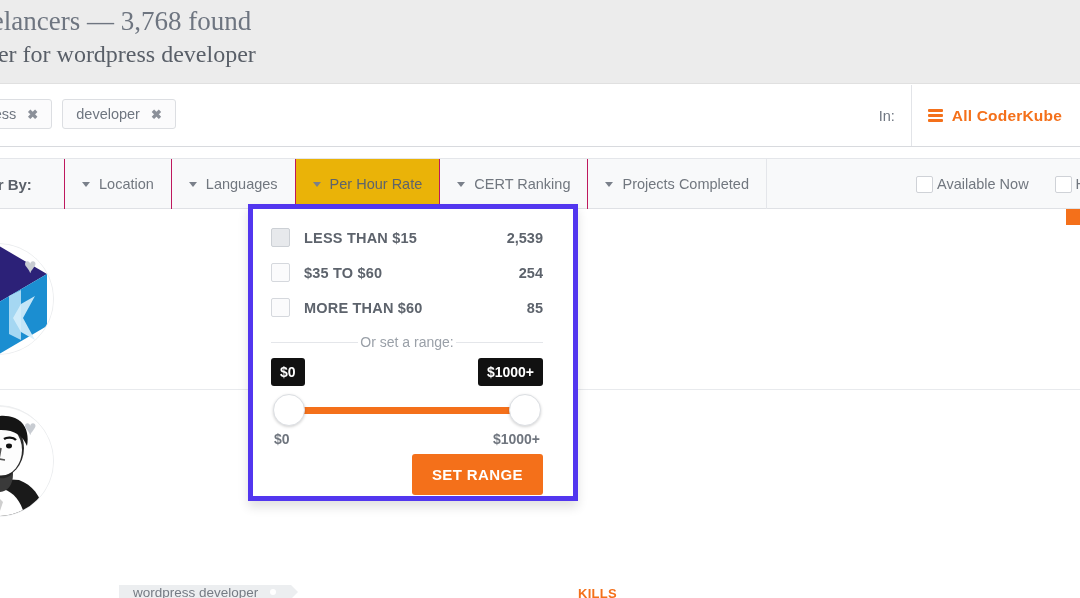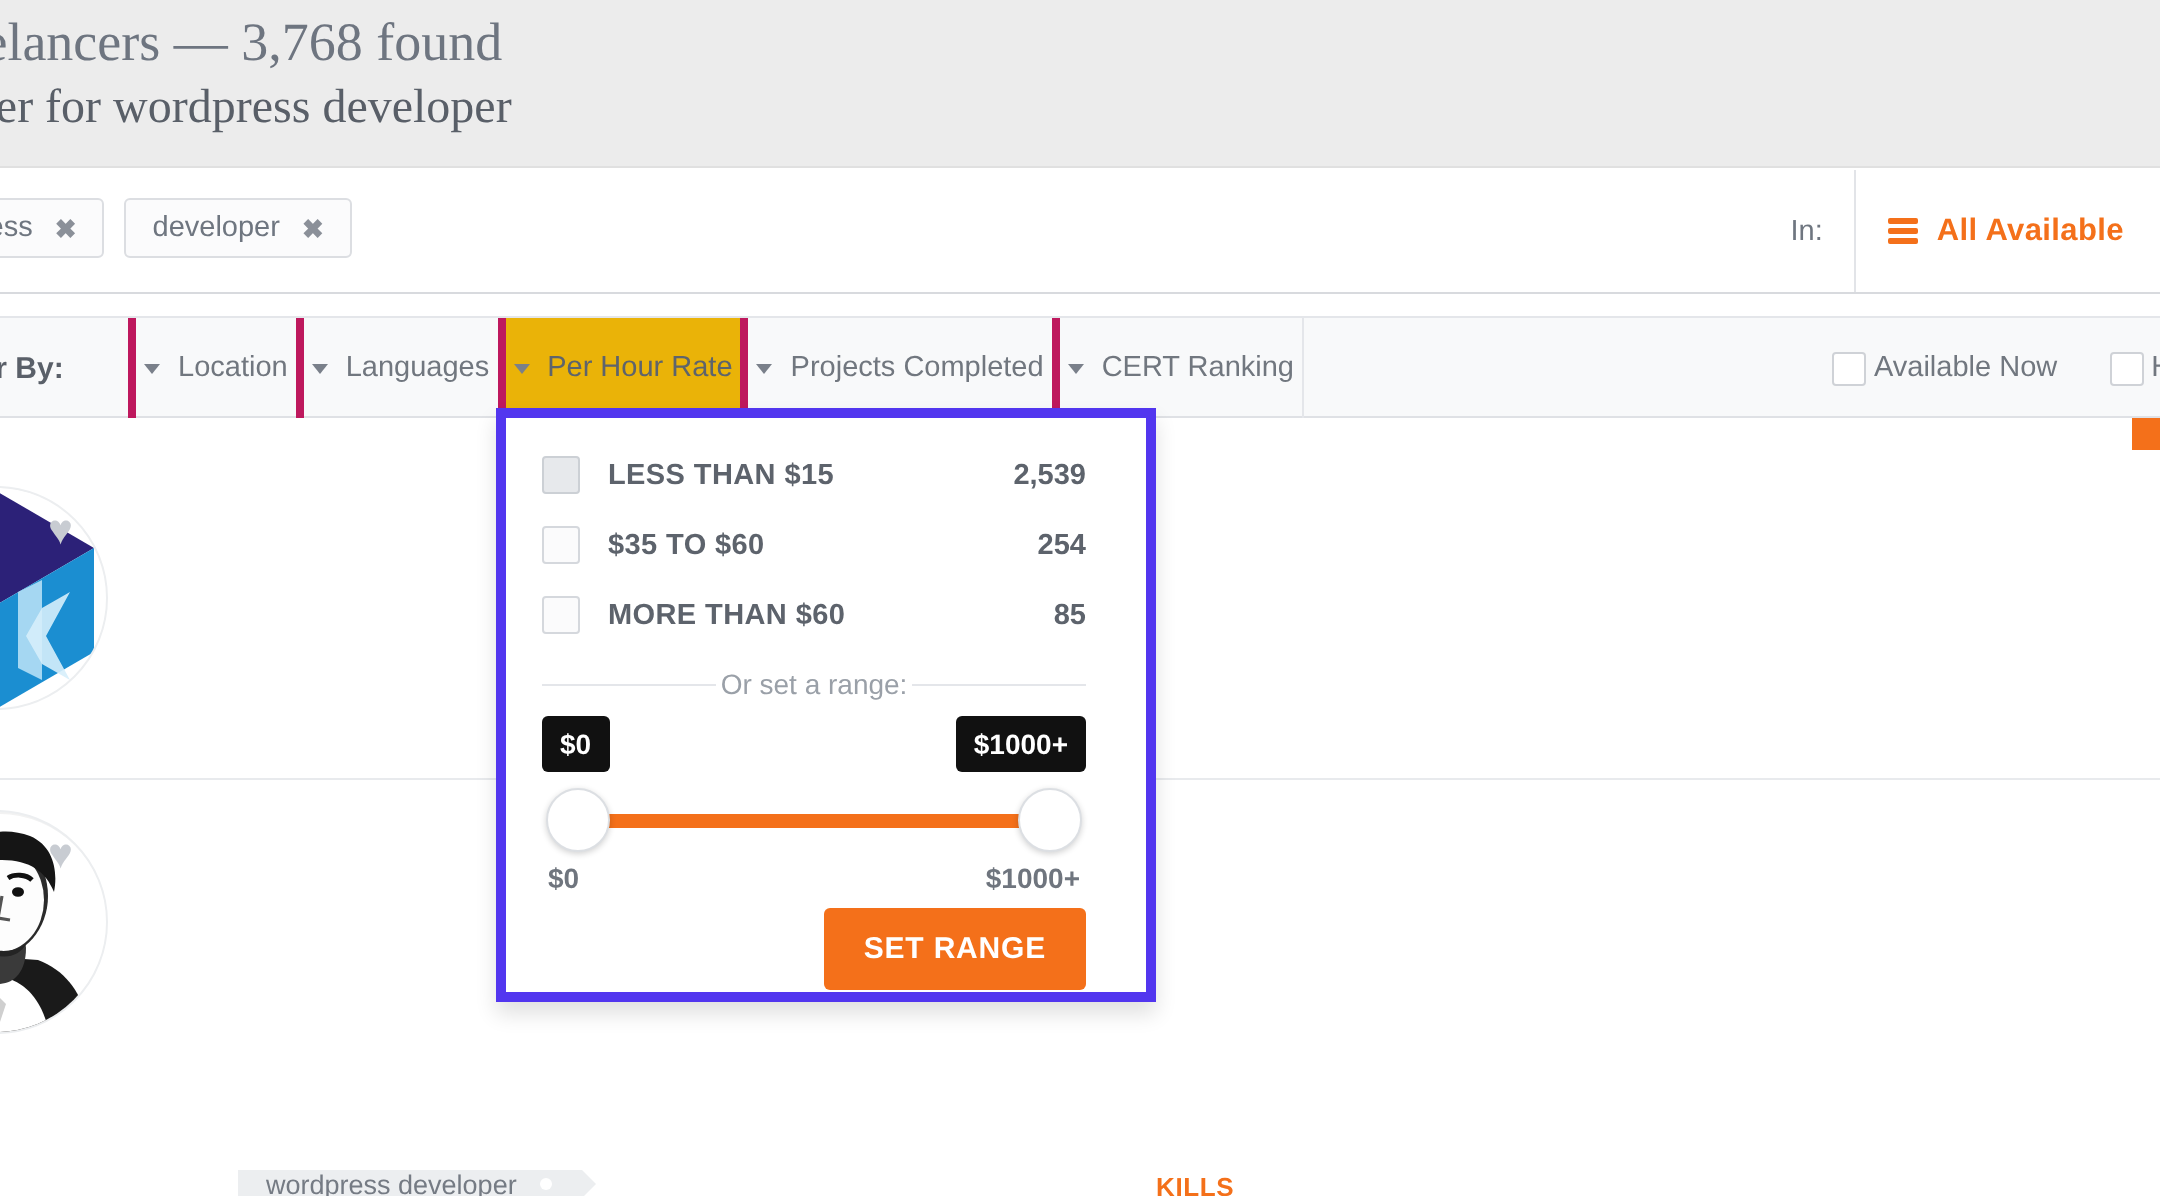--- a/index.html
+++ b/index.html
@@ -61,22 +61,22 @@
     position: absolute; left: 0; top: 158px; width: 1080px; height: 51px;
     background: #f8f9fa; border-top: 1px solid #e4e6ea; border-bottom: 1px solid #dfe1e5;
   }
   .fb-label {
     position: absolute; left: -24px; top: 0; height: 50px; display: flex; align-items: center;
     font-size: 15px; color: #5a6069; font-weight: bold; white-space: nowrap;
   }
   .fb-items { position: absolute; left: 64px; top: 0; display: flex; height: 50px; }
   .fb-item {
     display: flex; align-items: center; gap: 9px;
-    padding: 0 4px; height: 50px;
-    border-left: 4px solid #be185d;
+    padding: 0 17px; height: 50px;
+    border-left: 1px solid #be185d;
     font-size: 14.5px; color: #71777f; white-space: nowrap; cursor: pointer;
   }
   .fb-item:last-child { border-right: 1px solid #e4e6ea; }
   .fb-item.active { background: #eab308; color: #5e646c; }
   .caret {
     width: 0; height: 0; border-left: 4.5px solid transparent; border-right: 4.5px solid transparent;
     border-top: 5.5px solid #7a808a;
   }
   .fb-checks { position: absolute; right: -48px; top: 0; height: 50px; display: flex; align-items: center; gap: 26px; }
   .fb-check { display: flex; align-items: center; gap: 4px; font-size: 14.5px; color: #71777f; white-space: nowrap; cursor: pointer; }
@@ -210,21 +210,21 @@
     </div>
     <div class="in-wrap">
       <span class="in-label">In:</span>
       <span class="in-divider"></span>
       <span class="cat-link">
         <span class="list-icon">
             <i></i>
             <i></i>
             <i></i>
           </span>
-        <span class="cat-text">All Available</span>
+        <span class="cat-text">All CoderKube</span>
       </span>
     </div>
     <div class="orange-edge"></div>
   </div>
 
   <div class="filterbar">
     <div class="fb-label">ilter By:</div>
     <div class="fb-items">
       <div class="fb-item">
         <span class="caret"></span>
@@ -233,25 +233,25 @@
       <div class="fb-item">
         <span class="caret"></span>
         <span>Languages</span>
       </div>
       <div class="fb-item active">
         <span class="caret"></span>
         <span>Per Hour Rate</span>
       </div>
       <div class="fb-item">
         <span class="caret"></span>
+        <span>CERT Ranking</span>
+      </div>
+      <div class="fb-item">
+        <span class="caret"></span>
         <span>Projects Completed</span>
-      </div>
-      <div class="fb-item">
-        <span class="caret"></span>
-        <span>CERT Ranking</span>
       </div>
     </div>
     <div class="fb-checks">
       <label class="fb-check">
         <span class="cbox"></span>
         <span>Available Now</span>
       </label>
       <label class="fb-check">
         <span class="cbox"></span>
         <span>Has Por</span>

